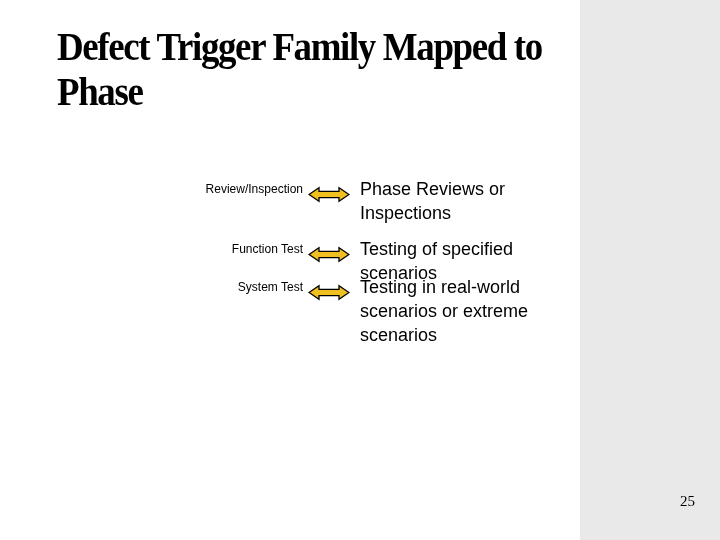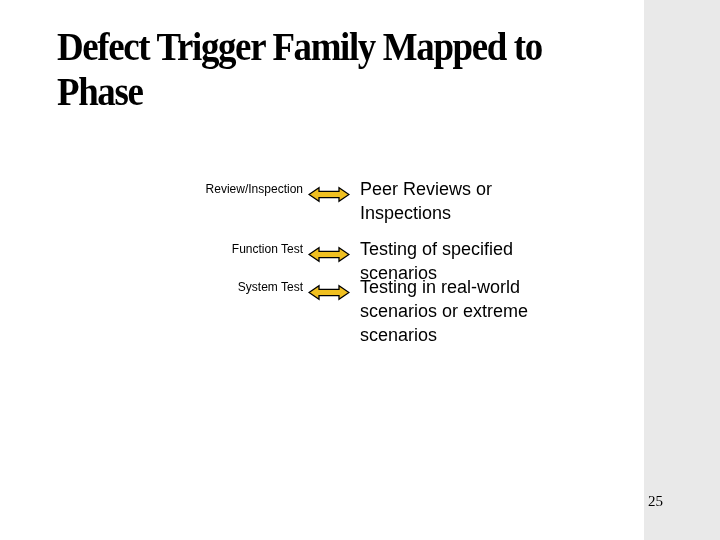--- a/index.html
+++ b/index.html
@@ -3,21 +3,21 @@
 <meta charset="utf-8">
 <style>
   html, body { margin: 0; padding: 0; }
   body {
     width: 720px; height: 540px; overflow: hidden;
     background: #e9e9e9;
     font-family: "Liberation Sans", sans-serif;
   }
   .slide {
     position: relative;
-    width: 644px; height: 540px;
+    width: 580px; height: 540px;
     background: var(--background, #ffffff);
     color: var(--text, #000000);
   }
   .title {
     position: absolute;
     left: 57px; top: 24px;
     width: 600px;
     font-family: "Liberation Serif", serif;
     font-weight: bold;
     font-size: 41px;
@@ -58,42 +58,42 @@
   }
   .map-desc {
     padding-left: 5px;
     font-size: 18px;
     line-height: 24px;
     color: var(--text, #000000);
     white-space: pre-line;
   }
   .page-number {
     position: absolute;
-    left: 648px; top: 493px;
+    left: 680px; top: 493px;
     font-family: "Liberation Serif", serif;
     font-size: 15px;
     color: var(--text, #000000);
   }
 </style>
 </head>
 <body>
 
 <div class="slide">
 
   <div class="title">Defect Trigger Family Mapped to
 Phase</div>
 
   <div class="mapping-row row-1">
     <div class="map-label">Review/Inspection</div>
     <div class="arrow-cell">
       <svg width="42" height="17" viewBox="0 0 42 17" aria-hidden="true">
         <path d="M1 8.5 L11 1.8 L11 5.3 L31 5.3 L31 1.8 L41 8.5 L31 15.2 L31 11.7 L11 11.7 L11 15.2 Z"></path>
       </svg>
     </div>
-    <div class="map-desc">Peer Reviews or
+    <div class="map-desc">Phase Reviews or
 Inspections</div>
   </div>
 
   <div class="mapping-row row-2">
     <div class="map-label">Function Test</div>
     <div class="arrow-cell">
       <svg width="42" height="17" viewBox="0 0 42 17" aria-hidden="true">
         <path d="M1 8.5 L11 1.8 L11 5.3 L31 5.3 L31 1.8 L41 8.5 L31 15.2 L31 11.7 L11 11.7 L11 15.2 Z"></path>
       </svg>
     </div>

